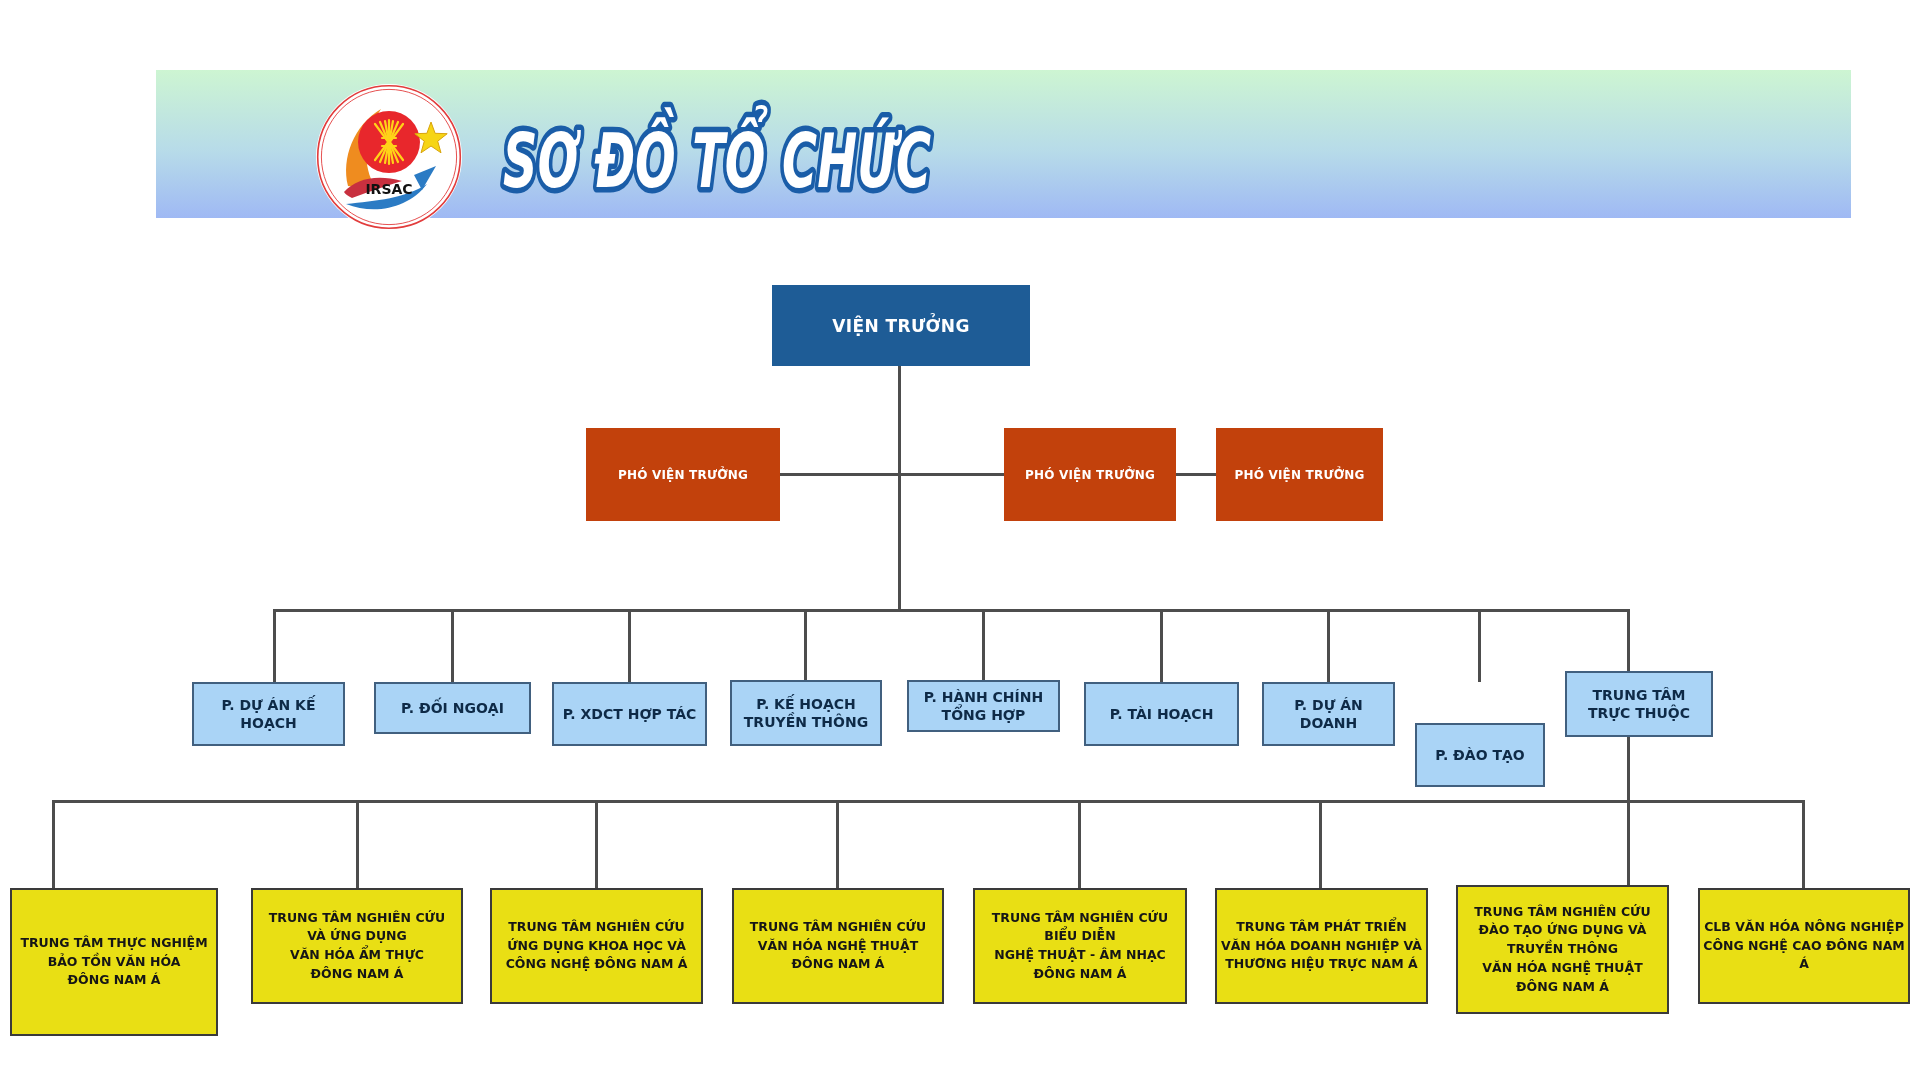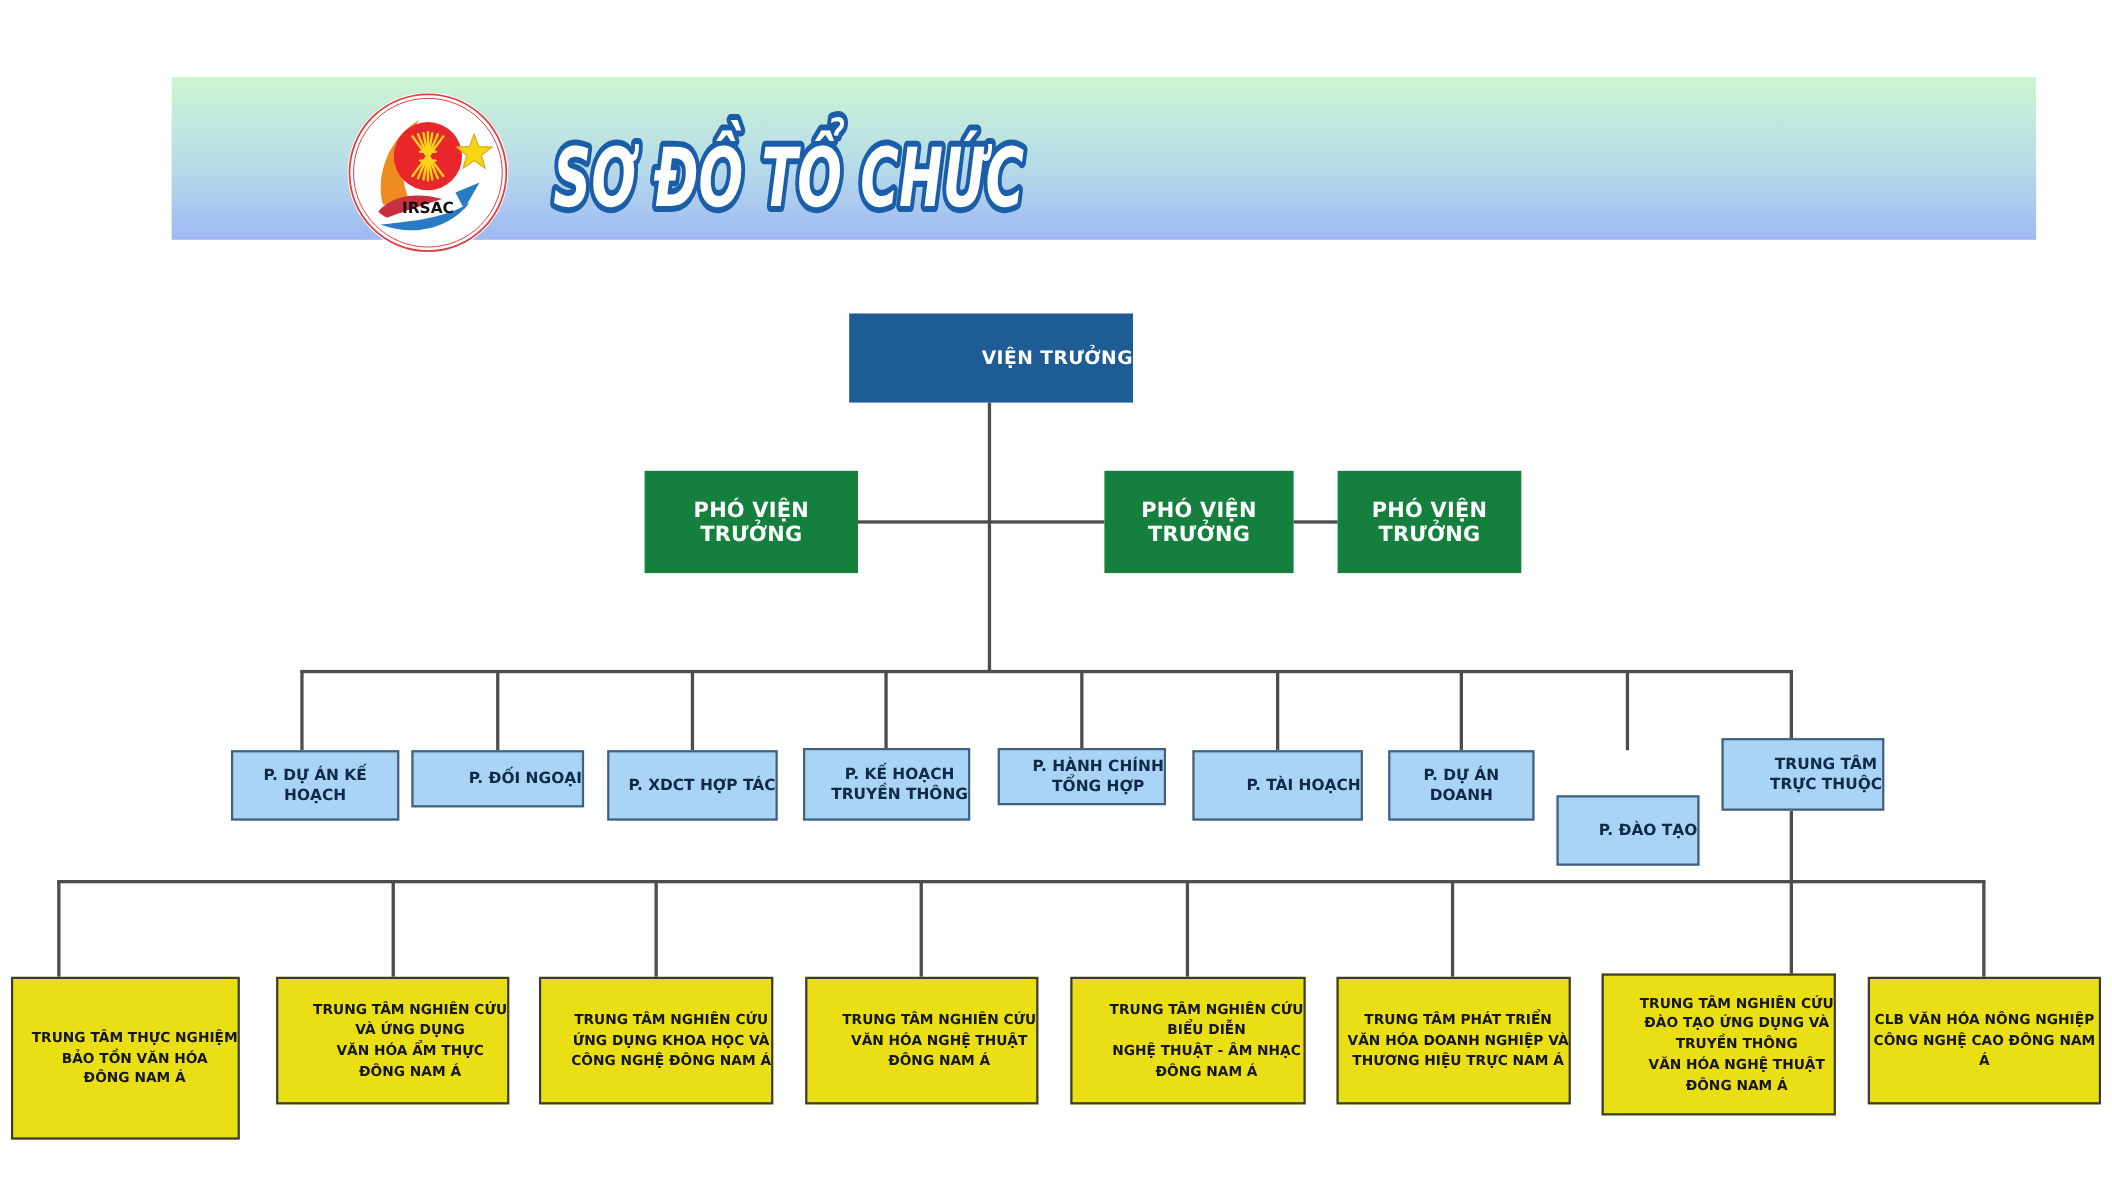--- a/index.html
+++ b/index.html
@@ -16,29 +16,29 @@
   .logo-svg { position:absolute; left:314px; top:82px; width:150px; height:150px; }
   .title-svg { position:absolute; left:495px; top:90px; width:600px; height:120px; }
 
   
   .line { position:absolute; background:#4d4d4d; }
   .vl { width:3px; }
   .hl { height:3px; }
 
   
   .box {
-    position:absolute; display:flex; align-items:center; justify-content:flex-end;
+    position:absolute; display:flex; align-items:center; justify-content:center;
     text-align:center; box-sizing:border-box;
   }
   .label { white-space:pre-line; }
   .director {
     background:#1e5c96; color:#ffffff; font-weight:bold; font-size:17px; letter-spacing:.4px;
   }
   .deputy {
-    background:#15803d; color:#ffffff; font-weight:bold; font-size:19px; letter-spacing:.2px;
+    background:#c2410c; color:#ffffff; font-weight:bold; font-size:12px; letter-spacing:.2px;
   }
   .dept {
     background:#aad4f6; border:2.5px solid #41607f; color:#0e2a47;
     font-weight:bold; font-size:14px; line-height:1.3;
   }
   .center-box {
     background:#e9df14; border:2px solid #3a3a3a; color:#161616;
     font-weight:bold; font-size:12.5px; line-height:1.5;
   }
 </style>
@@ -118,21 +118,21 @@
   <div class="box deputy" style="left:586px; top:428px; width:194px; height:93px;">
     <span class="label">PHÓ VIỆN TRƯỞNG</span>
   </div>
   <div class="box deputy" style="left:1004px; top:428px; width:172px; height:93px;">
     <span class="label">PHÓ VIỆN TRƯỞNG</span>
   </div>
   <div class="box deputy" style="left:1216px; top:428px; width:167px; height:93px;">
     <span class="label">PHÓ VIỆN TRƯỞNG</span>
   </div>
 
-  <div class="box dept" style="left:210px; top:682px; width:153px; height:64px;">
+  <div class="box dept" style="left:192px; top:682px; width:153px; height:64px;">
     <span class="label">P. DỰ ÁN KẾ HOẠCH</span>
   </div>
   <div class="box dept" style="left:374px; top:682px; width:157px; height:52px;">
     <span class="label">P. ĐỐI NGOẠI</span>
   </div>
   <div class="box dept" style="left:552px; top:682px; width:155px; height:64px;">
     <span class="label">P. XDCT HỢP TÁC</span>
   </div>
   <div class="box dept" style="left:730px; top:680px; width:152px; height:66px;">
     <span class="label">P. KẾ HOẠCH

